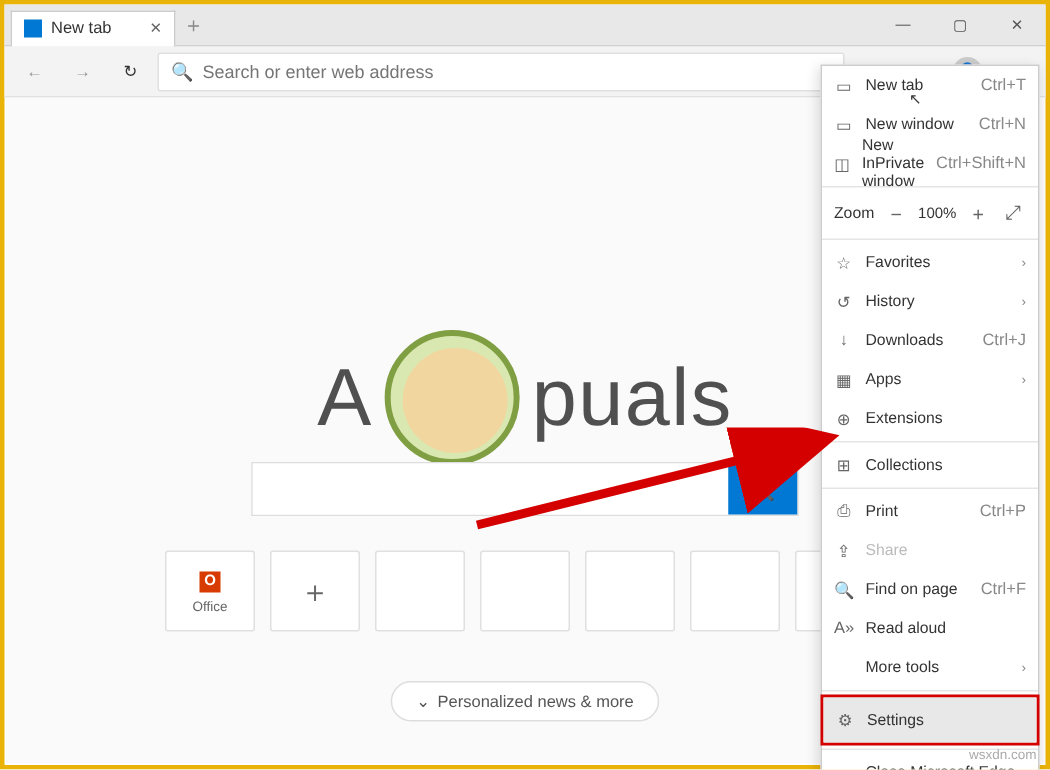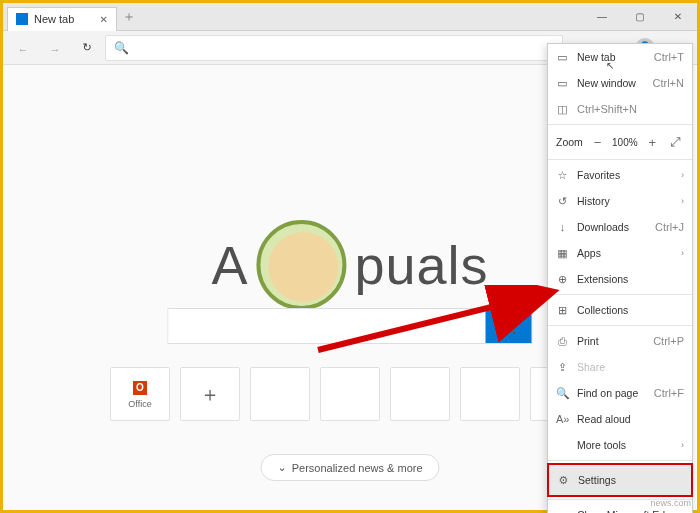--- a/index.html
+++ b/index.html
@@ -95,20 +95,21 @@
       <div class="win-btn">✕</div>
     </div>
   </div>
 
   <div class="toolbar">
     <div class="nav-btn">←</div>
     <div class="nav-btn">→</div>
     <div class="nav-btn enabled">↻</div>
     <div class="omnibox">
       <span class="omnibox-icon">🔍</span>
+      <input class="omnibox-input" placeholder="Search or enter web address" style="">
     </div>
     <div class="tool-icon">☆</div>
     <div class="tool-icon">⊞</div>
     <div class="tool-icon">
         <div class="avatar">👤</div>
       </div>
     <div class="tool-icon">⋯</div>
   </div>
 
   <div class="content">
@@ -154,20 +155,21 @@
       <span class="menu-label">New tab</span>
       <span class="menu-shortcut">Ctrl+T</span>
     </div>
     <div class="menu-item">
       <span class="menu-icon">▭</span>
       <span class="menu-label">New window</span>
       <span class="menu-shortcut">Ctrl+N</span>
     </div>
     <div class="menu-item">
       <span class="menu-icon">◫</span>
+      <span class="menu-label">New InPrivate window</span>
       <span class="menu-shortcut">Ctrl+Shift+N</span>
     </div>
     <div class="menu-sep"></div>
     <div class="menu-zoom">
       <span class="zlabel">Zoom</span>
       <span class="zbtn">−</span>
       <span class="zval">100%</span>
       <span class="zbtn">+</span>
       <span class="zbtn">⤢</span>
     </div>
@@ -242,14 +244,14 @@
 
   <svg class="annot-arrow" viewBox="0 0 250 70">
     <defs>
       <marker id="ah" markerWidth="12" markerHeight="12" refX="10" refY="6" orient="auto">
         <path d="M0,0 L12,6 L0,12 Z" fill="#d40000"></path>
       </marker>
     </defs>
     <line x1="5" y1="65" x2="235" y2="8" stroke="#d40000" stroke-width="6" marker-end="url(#ah)"></line>
   </svg>
 
-  <div class="credit">news.com</div>
+  <div class="credit">wsxdn.com</div>
 </div>
 
 </body></html>

